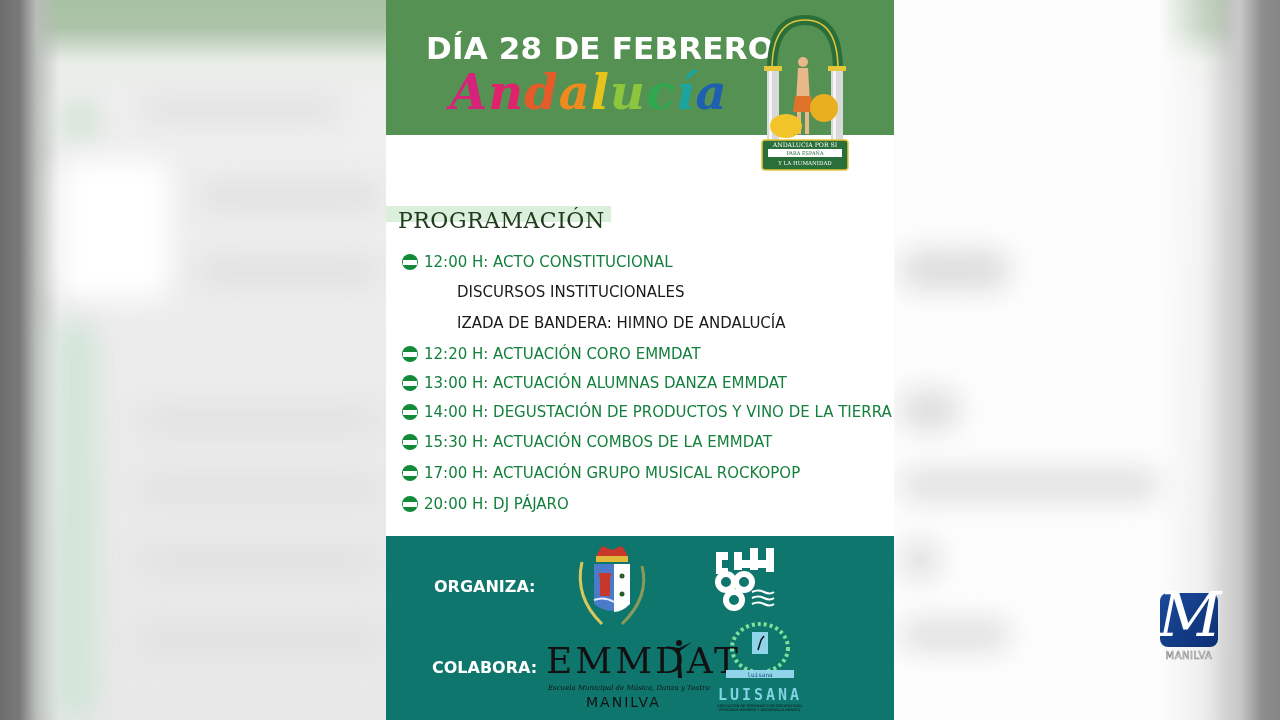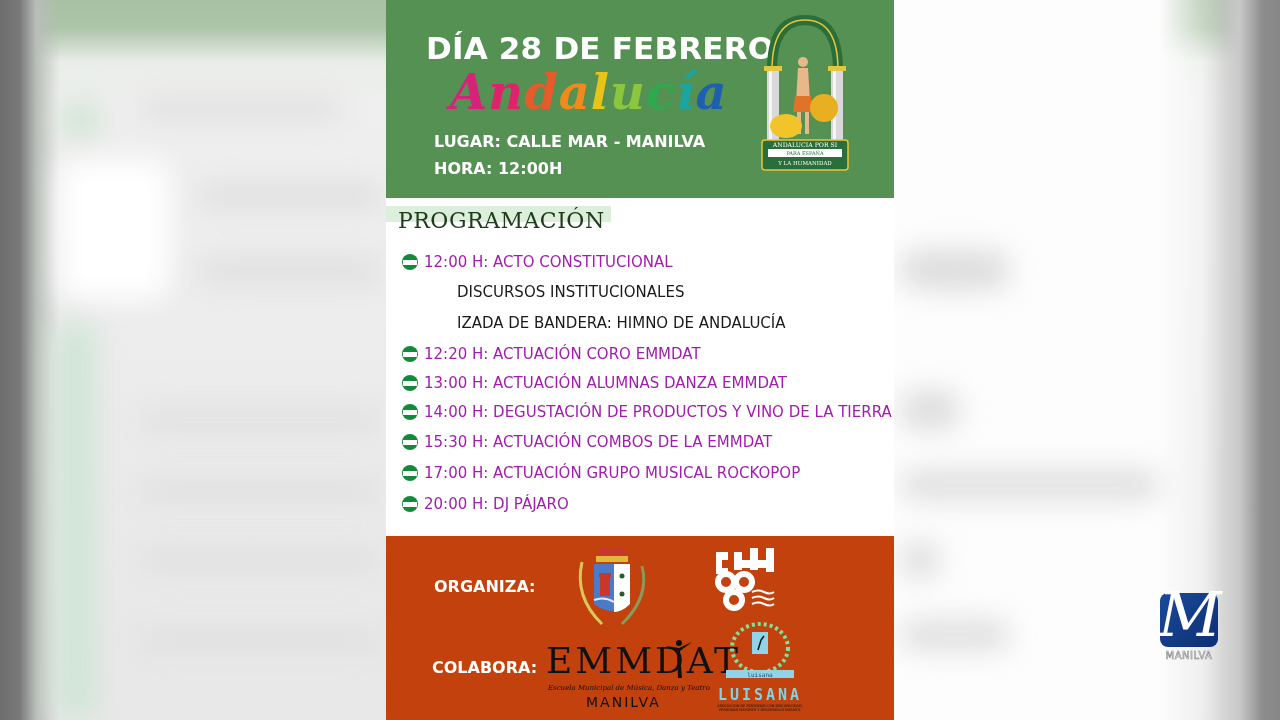--- a/index.html
+++ b/index.html
@@ -26,21 +26,21 @@
     position: absolute; filter: blur(14px); border-radius: 20px;
   }
 
   
   .poster {
     position: absolute; left: 386px; top: 0; width: 508px; height: 720px;
     background: #ffffff;
     overflow: hidden;
   }
   .poster-header {
-    position: absolute; left: 0; top: 0; width: 508px; height: 198px;
+    position: absolute; left: 0; top: 0; width: 508px; height: 135px;
     background: #559153;
   }
   .date-title {
     position: absolute; left: 40px; top: 30px;
     color: #ffffff; font-weight: bold; font-size: 31px; letter-spacing: 0.2px;
     font-family: "DejaVu Sans", sans-serif;
   }
   .andalucia-word {
     position: absolute; left: 64px; top: 64px;
     font-family: "DejaVu Serif", serif; font-style: italic;
@@ -66,41 +66,41 @@
     background: #dcefdc;
   }
   .prog-title {
     position: absolute; left: 12px; top: 2px;
     font-family: "DejaVu Serif", serif; font-size: 22px; color: #1f3b1c;
     letter-spacing: 0.5px;
   }
   .item {
     position: absolute; left: 16px; height: 22px;
     display: flex; align-items: center;
-    font-family: "DejaVu Sans", sans-serif; font-size: 15px; color: #a21caf;
+    font-family: "DejaVu Sans", sans-serif; font-size: 15px; color: #15803d;
     white-space: nowrap;
   }
   .item .bullet {
     width: 16px; height: 16px; border-radius: 50%;
     background: #138a3a; position: relative; margin-right: 6px; flex: none;
   }
   .item .bullet::after {
     content: ""; position: absolute; left: 1px; right: 1px; top: 5.5px; height: 5px;
     background: #ffffff;
   }
   .subitem {
     position: absolute; left: 71px; height: 22px;
     font-family: "DejaVu Sans", sans-serif; font-size: 15px; color: #1a1a1a;
     white-space: nowrap;
   }
 
   
   .poster-footer {
     position: absolute; left: 0; top: 536px; width: 508px; height: 184px;
-    background: #c2410c;
+    background: #0f766e;
   }
   .footer-label {
     position: absolute; color: #ffffff; font-weight: bold; font-size: 16px;
     font-family: "DejaVu Sans", sans-serif;
   }
   .lbl-organiza { left: 48px; top: 41px; }
   .lbl-colabora { left: 46px; top: 122px; }
 
   .logo-box { position: absolute; }
 

